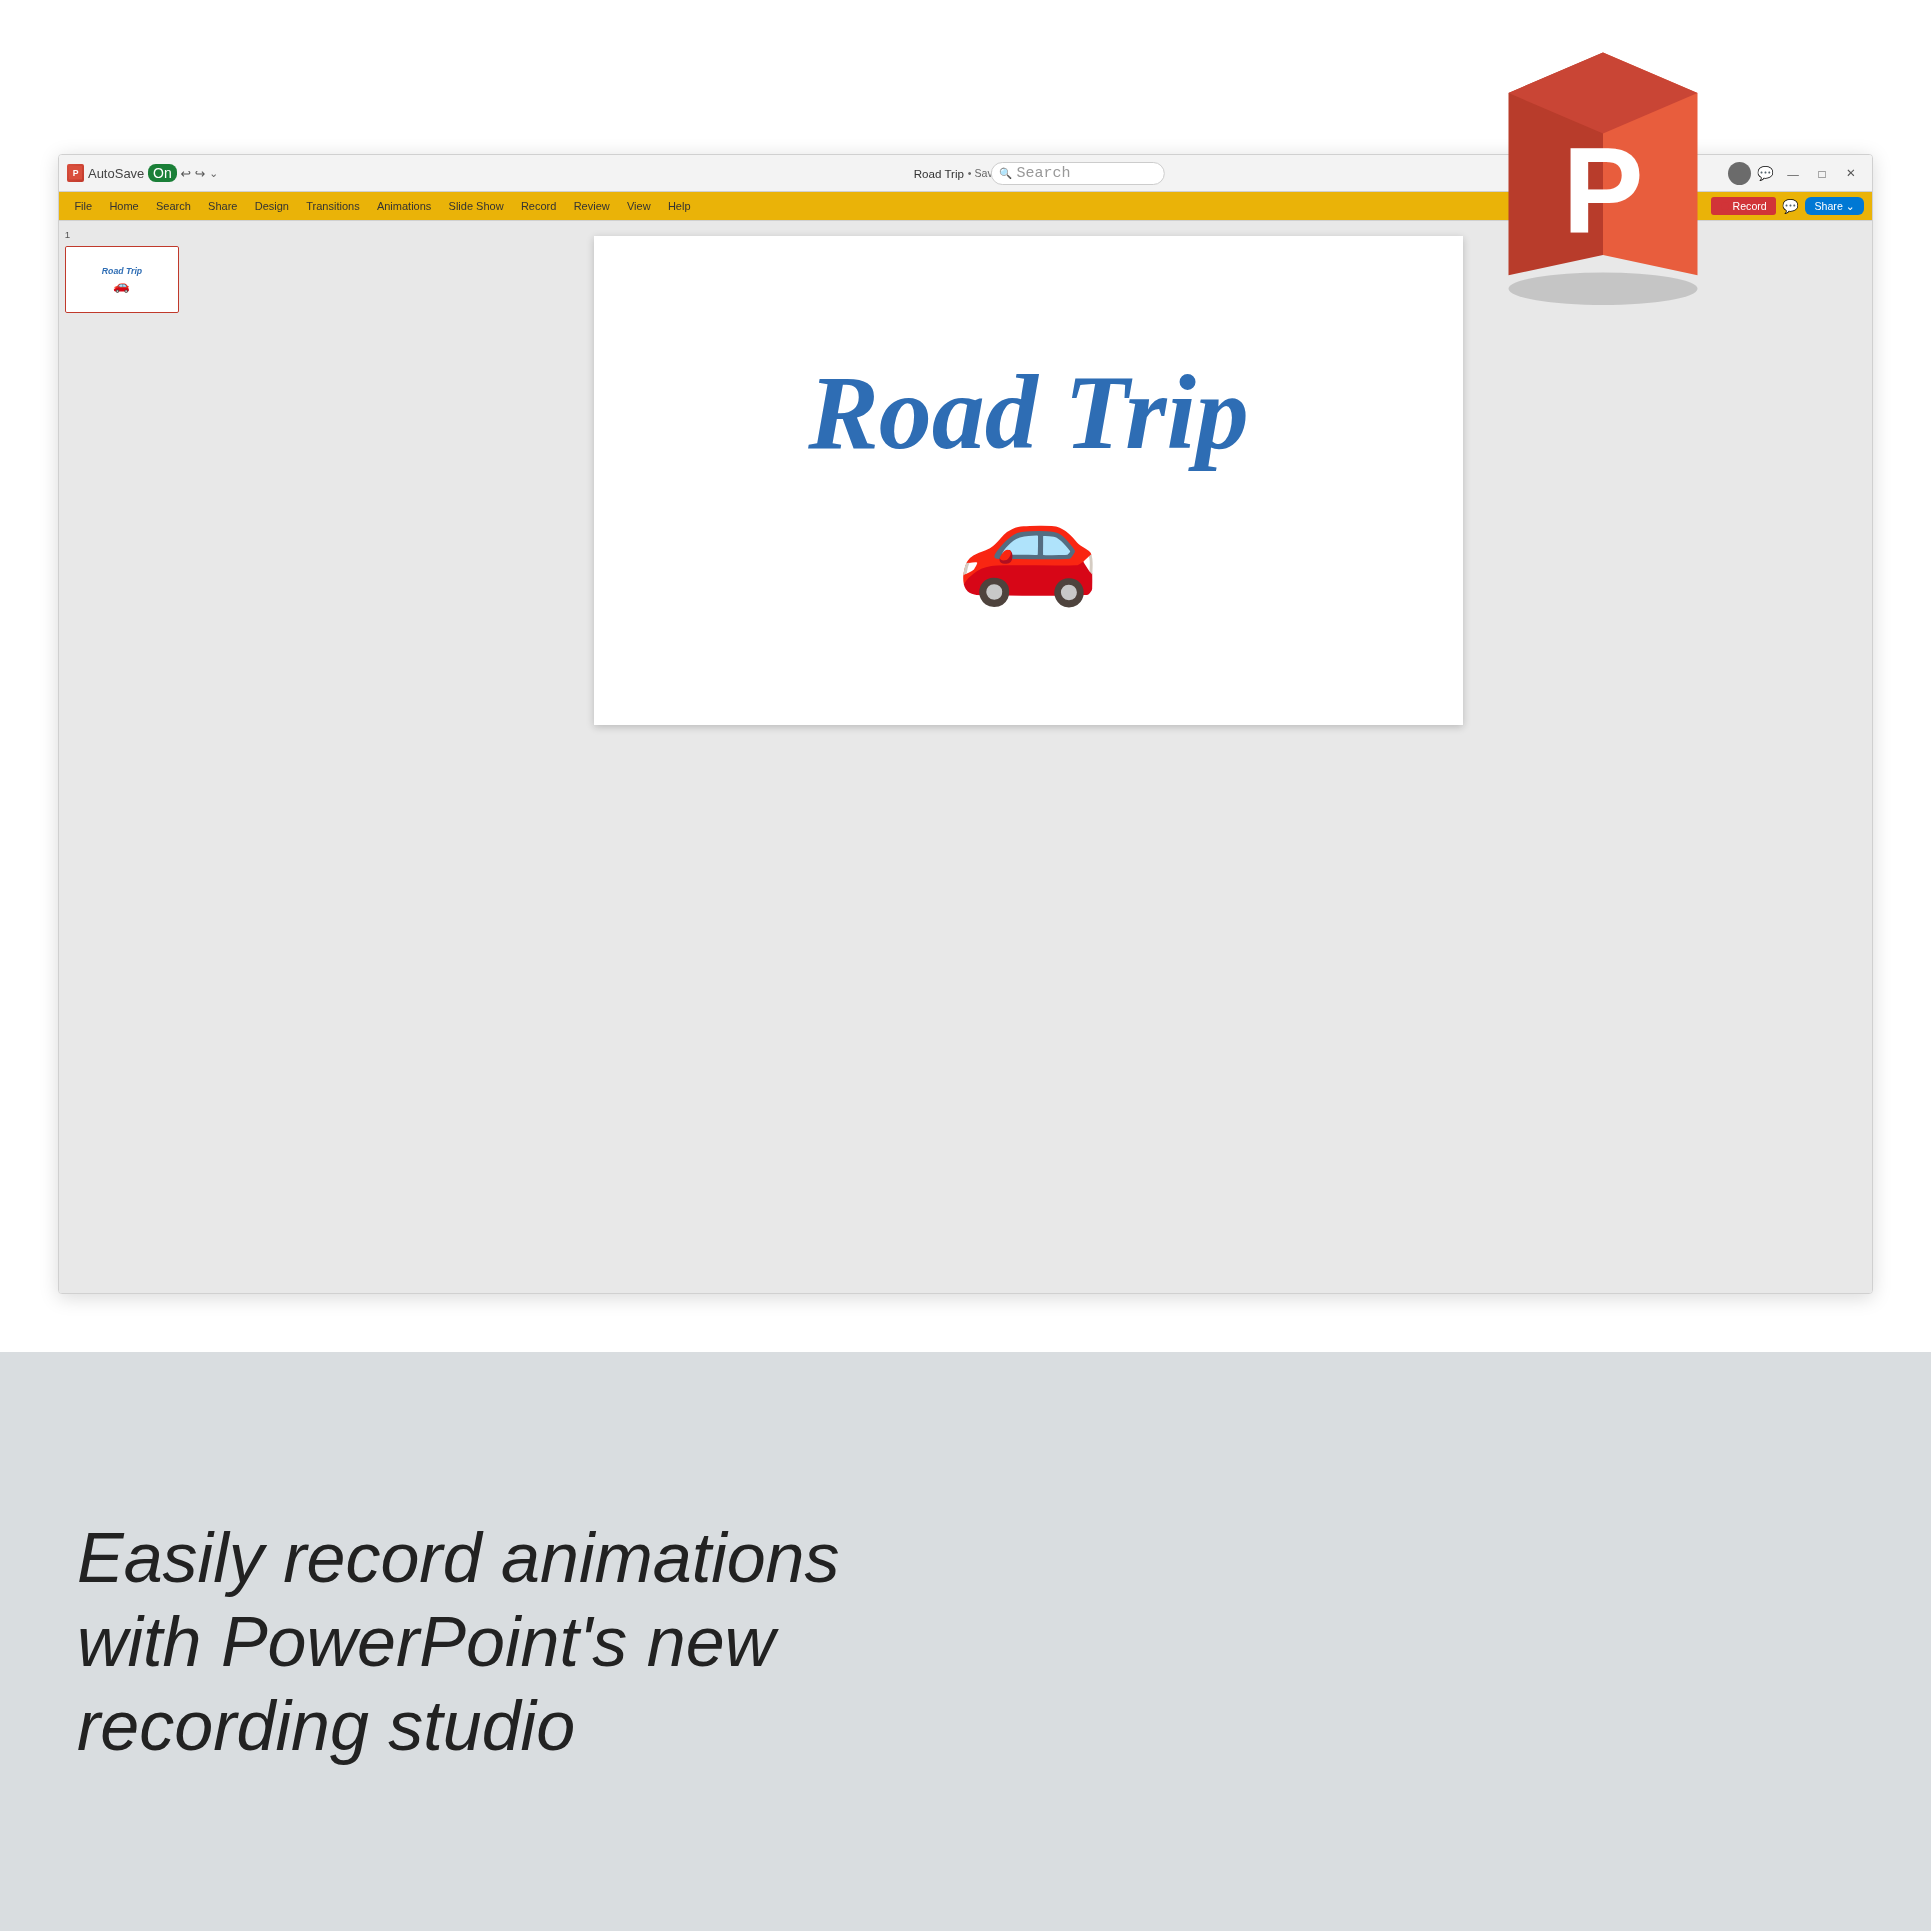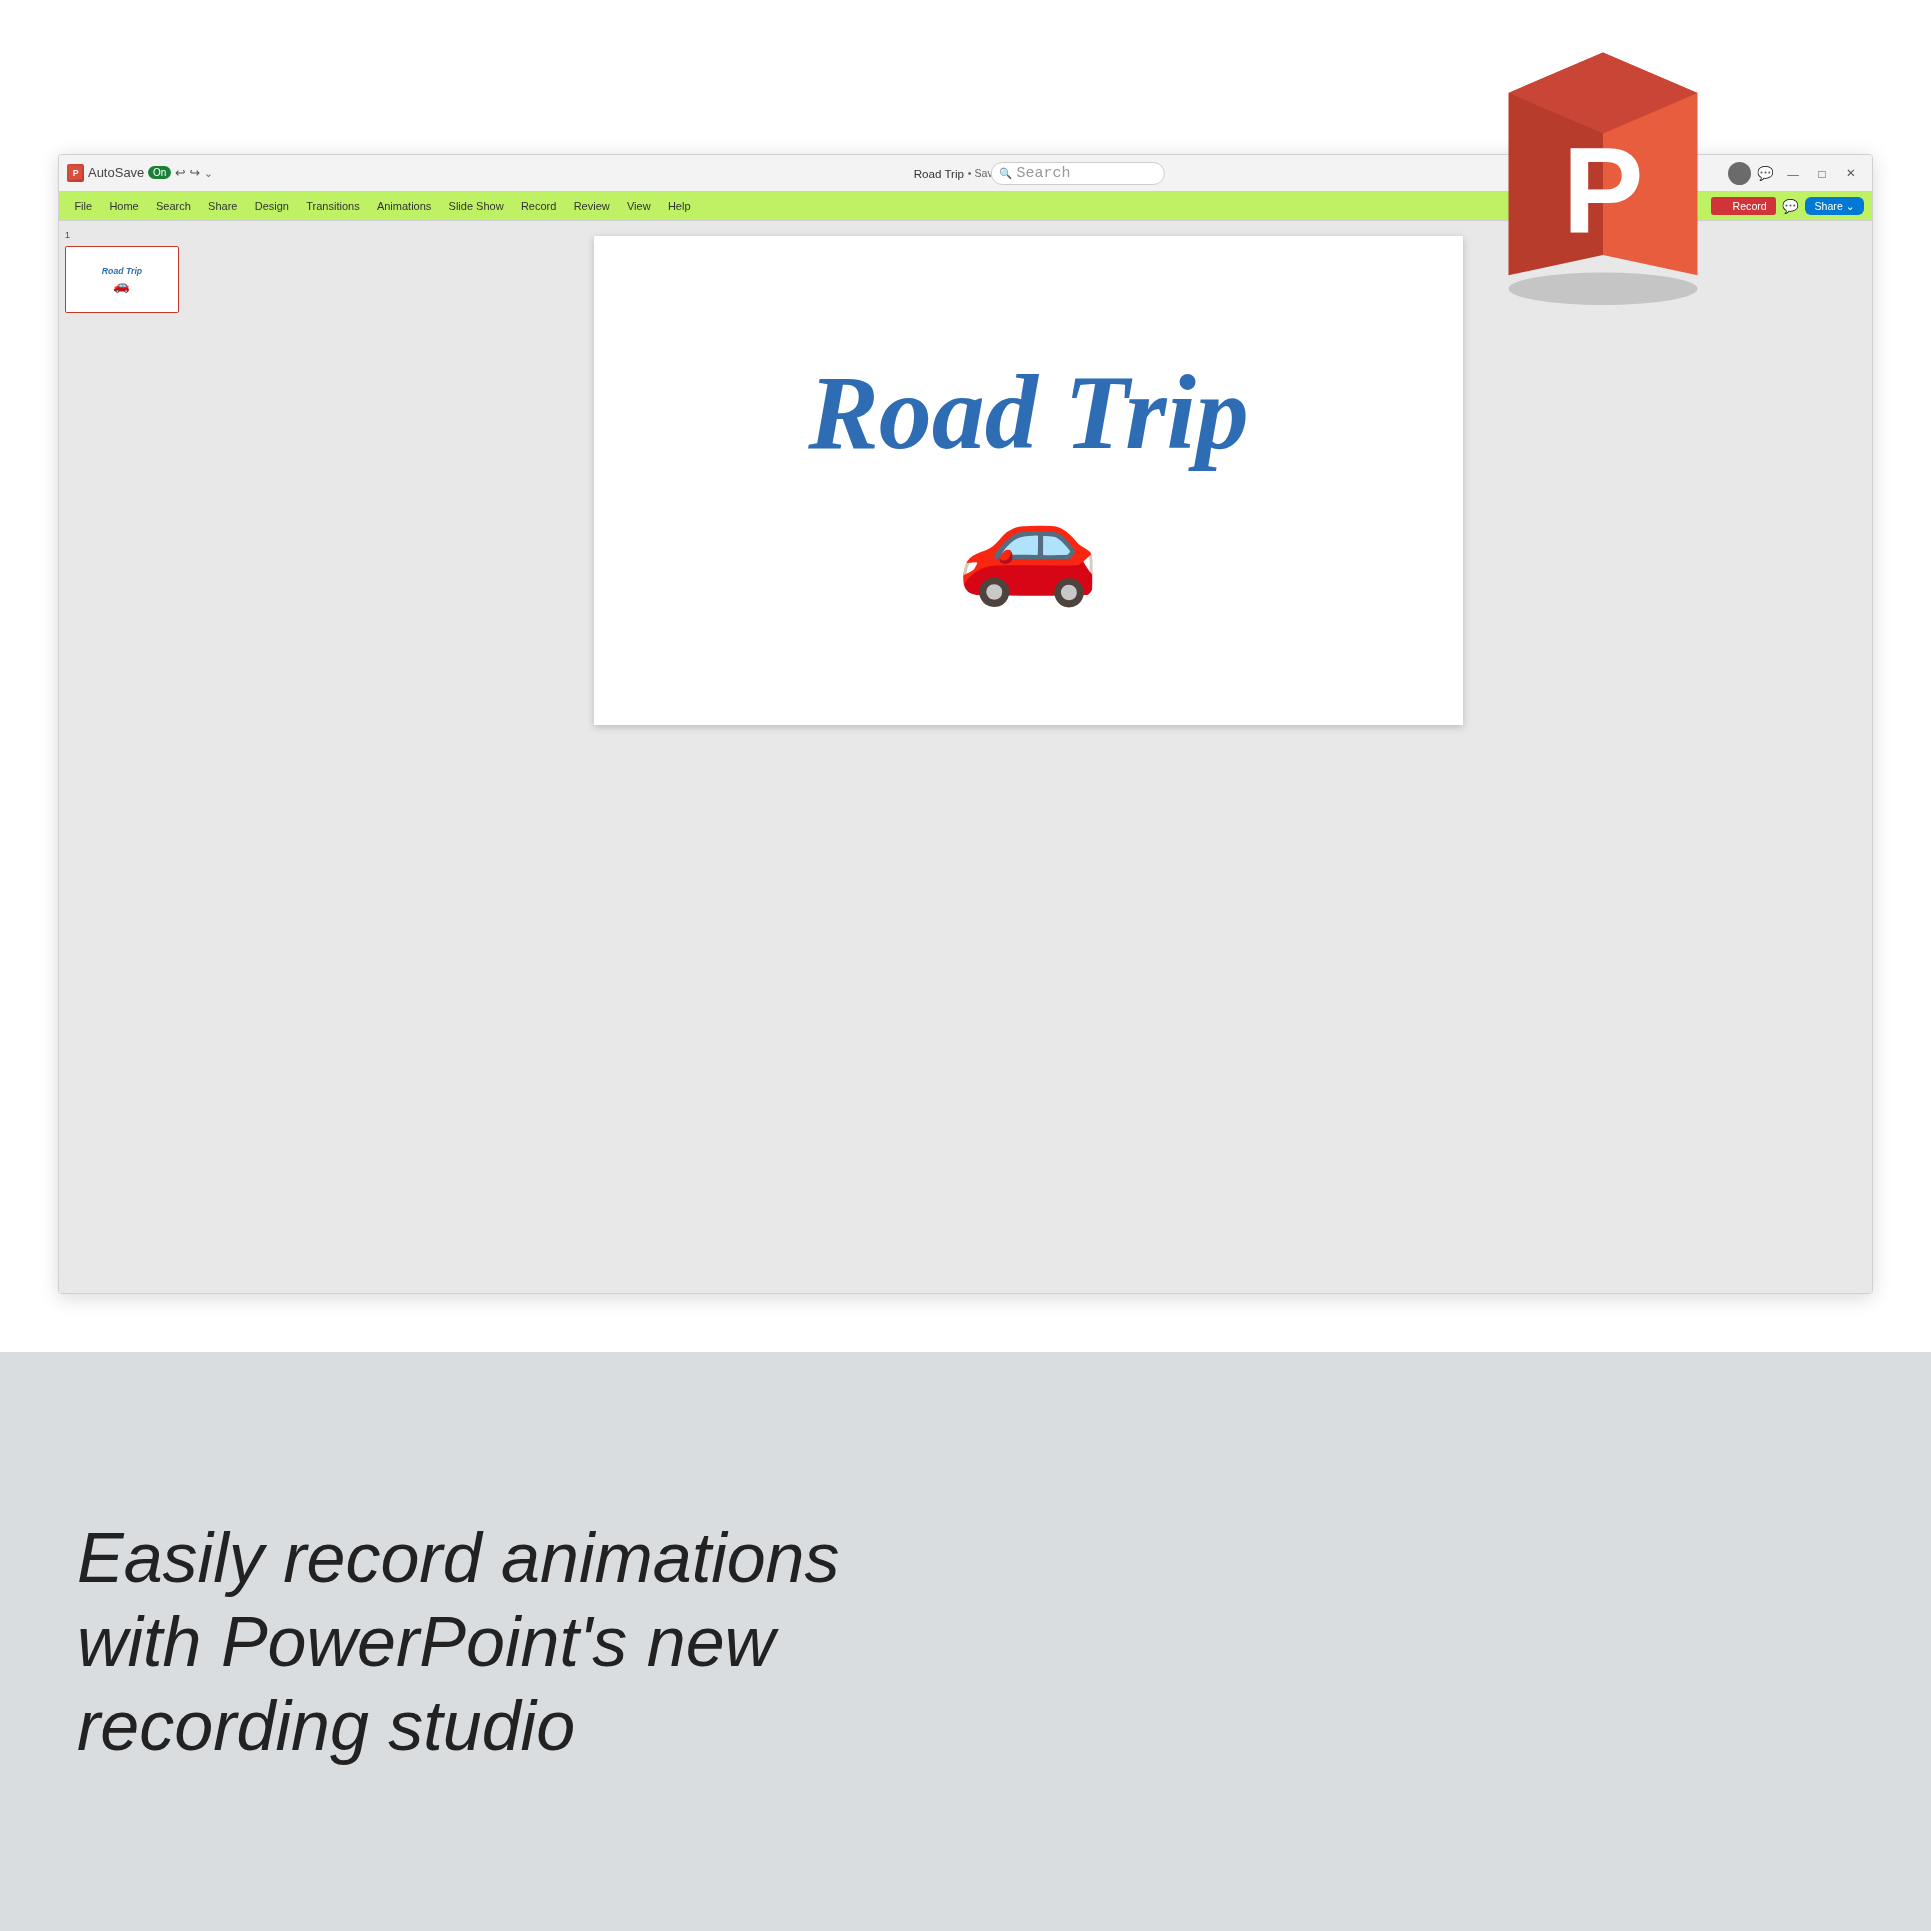--- a/index.html
+++ b/index.html
@@ -79,21 +79,21 @@
     }
 
     .autosave-label {
       font-size: 13px;
       color: #444;
     }
 
     .autosave-toggle {
       background: #1a7f37;
       color: white;
-      font-size: 10px;
+      font-size: 14px;
       border-radius: 7.7px;
       padding: 1px 4.8px;
     }
 
     .undo-btn {
       cursor: pointer;
       color: #555;
       font-size: 12.6px;
     }
 
@@ -141,21 +141,21 @@
       align-items: center;
       justify-content: center;
       font-size: 11.6px;
       color: #555;
       cursor: pointer;
     }
 
     
     .ribbon {
       height: 29px;
-      background: #bef264;
+      background: #eab308;
       border-bottom: 1px solid #d0d0d0;
       display: flex;
       align-items: center;
       padding: 0 7.7px;
       gap: 1.9px;
     }
 
     .ribbon-tab {
       font-size: 11px;
       color: #333;

